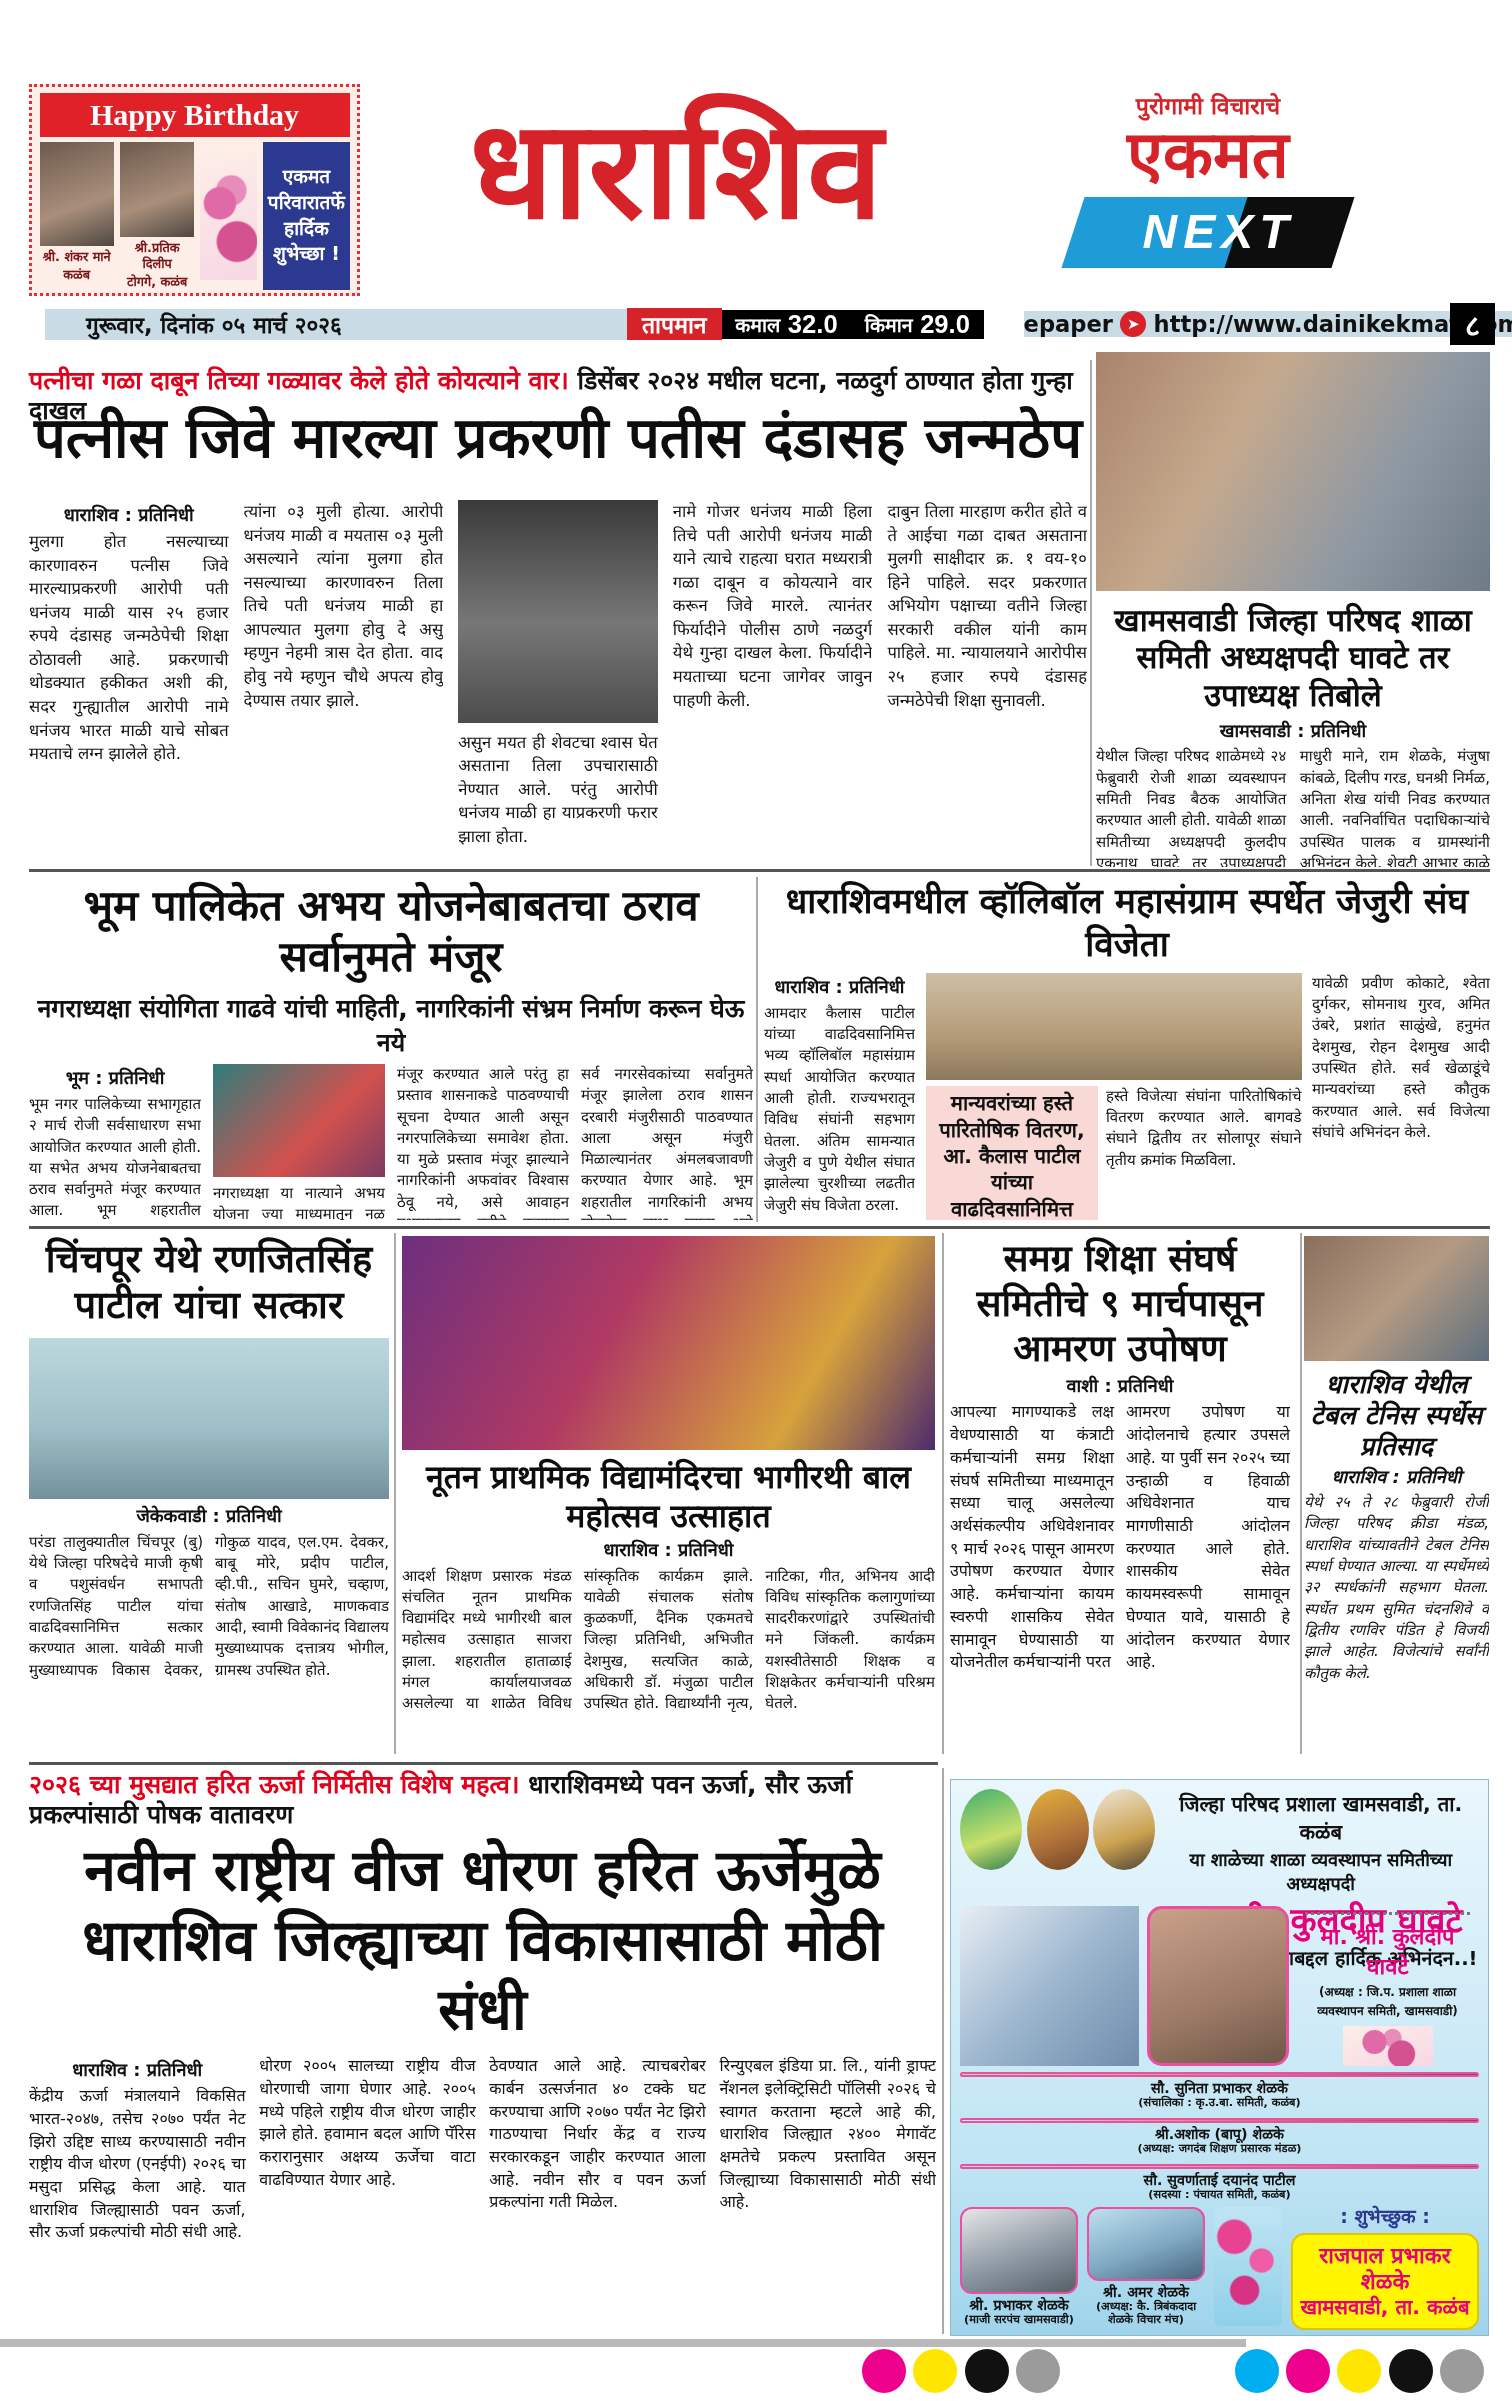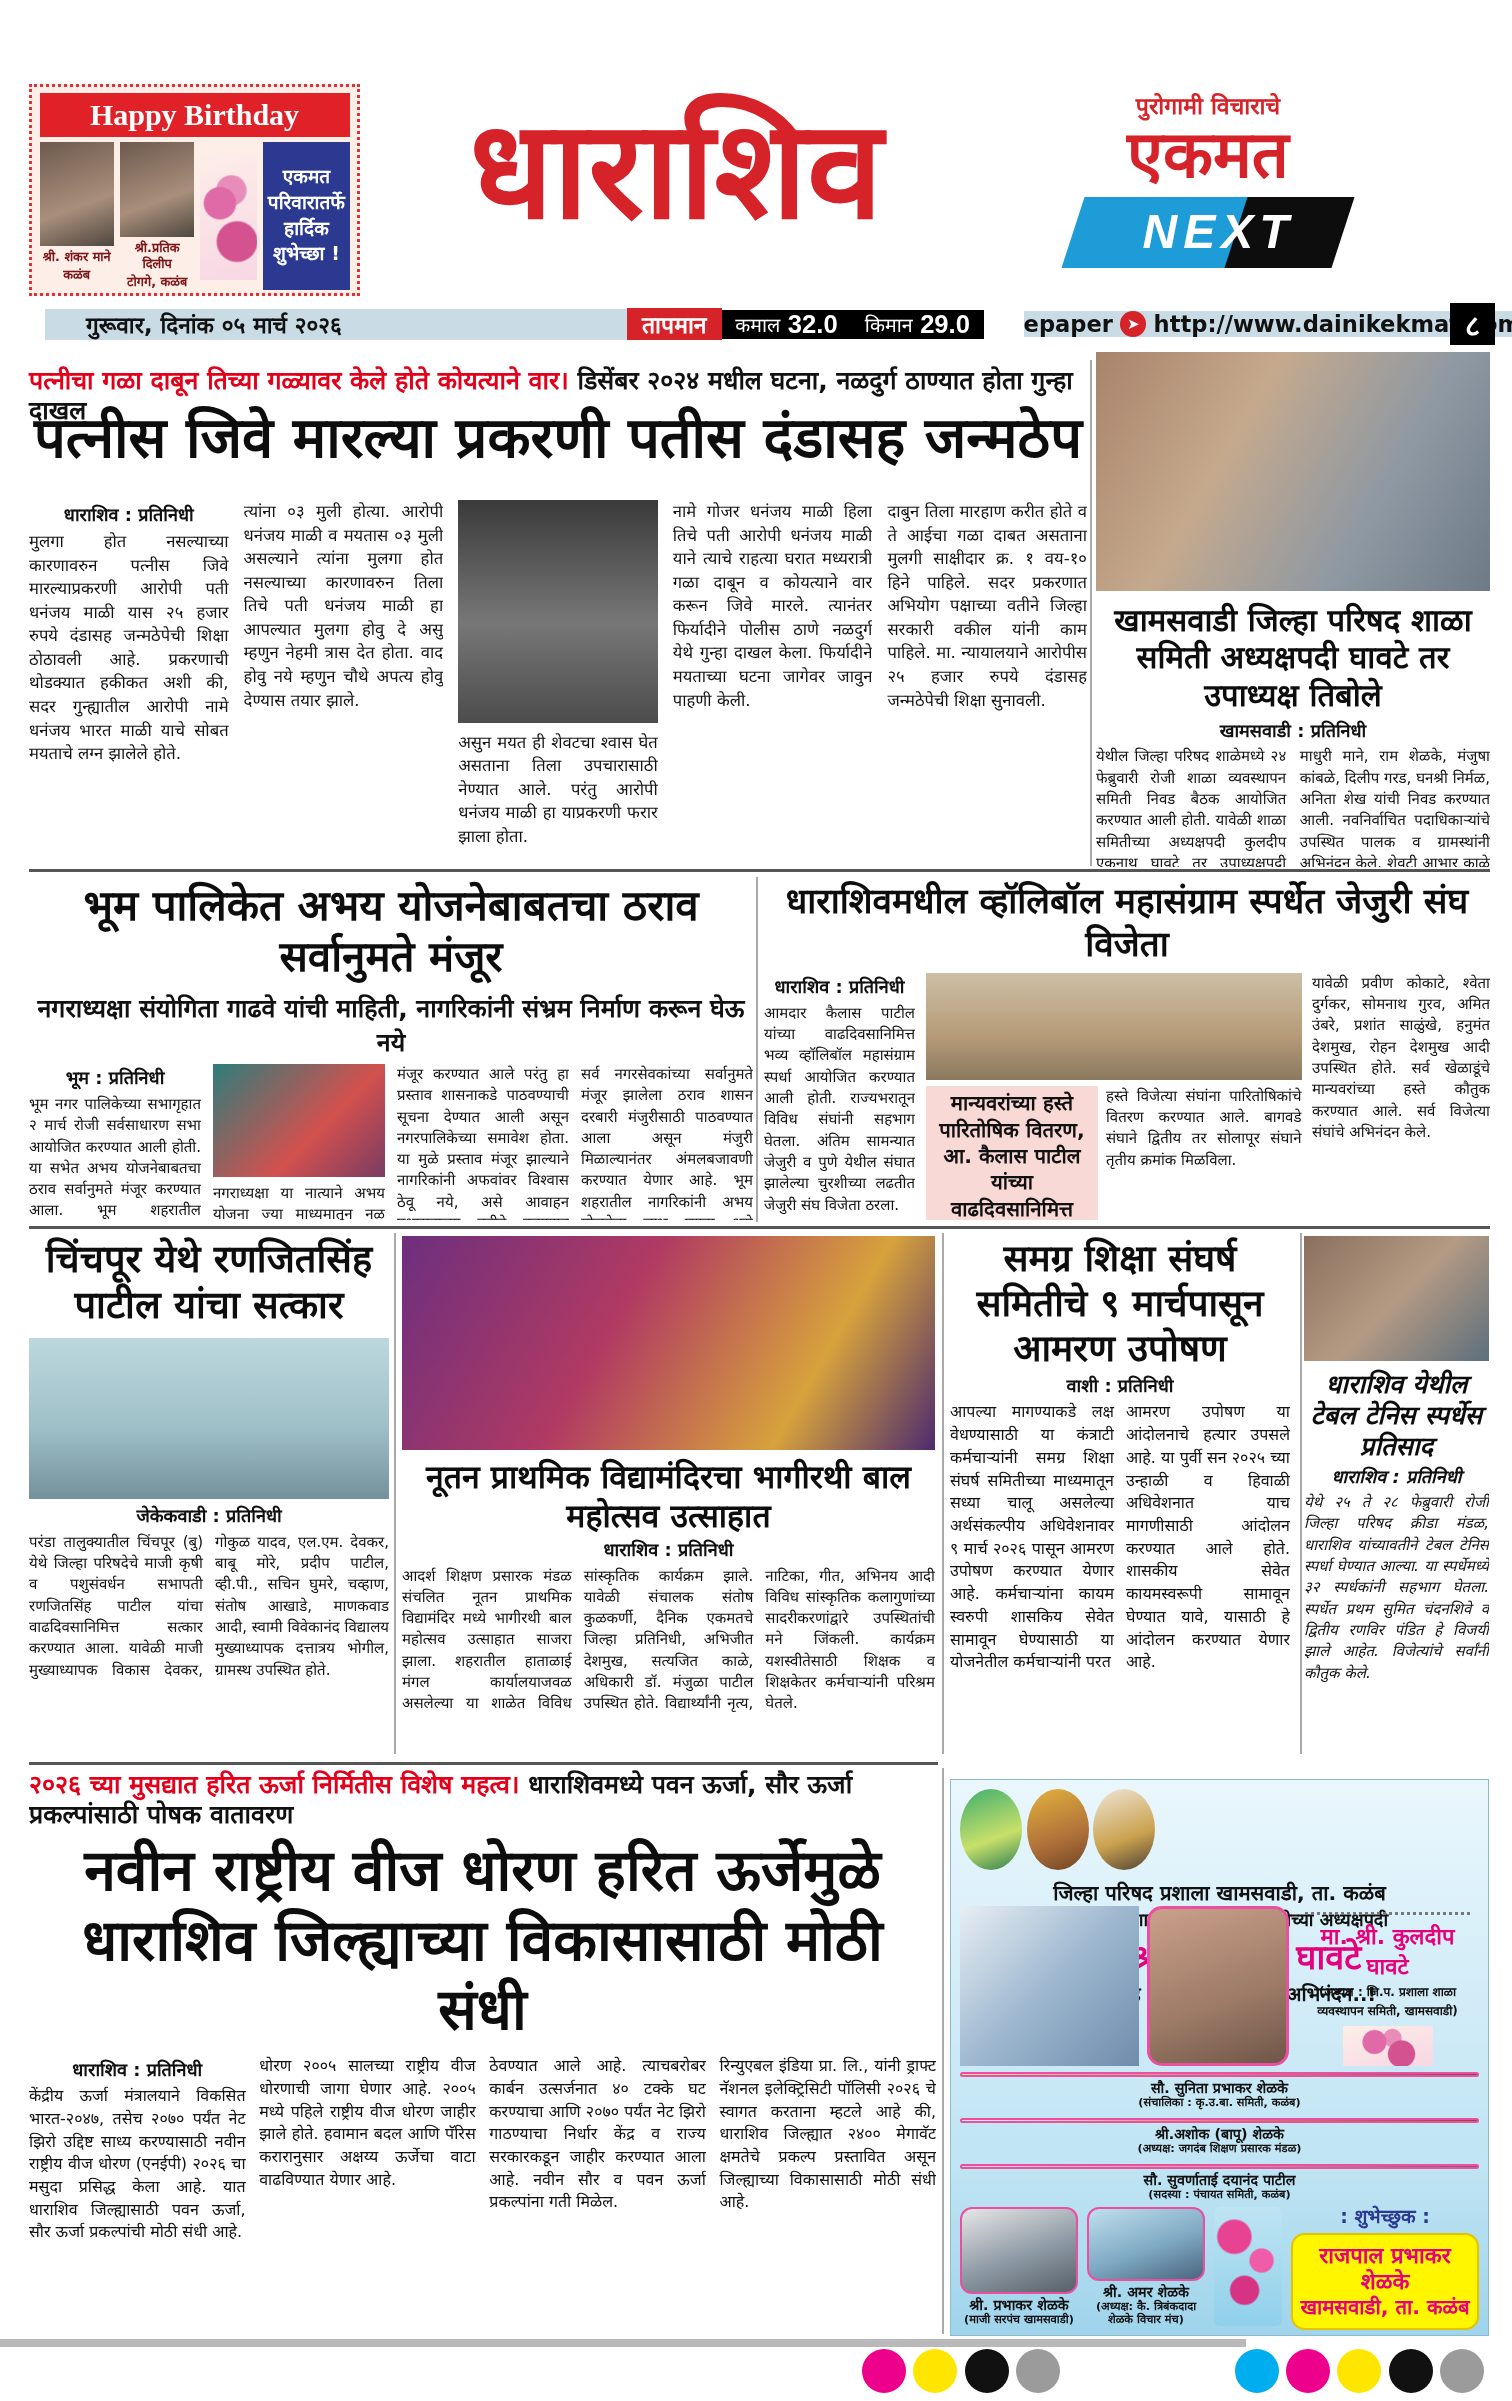--- a/index.html
+++ b/index.html
@@ -62,21 +62,21 @@
         font-size:48px;letter-spacing:6px;font-family:"Liberation Sans",sans-serif;}
 
   
   .datebar{position:absolute;left:29px;top:303px;width:1414px;height:42px;display:flex;align-items:center;padding-left:16px;}
   .db-accent{width:12px;background:#e03038;}
   .db-date{flex:0 0 541px;background:#c9dce5;display:flex;align-items:center;padding-left:41px;
         font-size:22.6px;font-weight:bold;}
   .db-temp{background:#d6232a;color:#fff;font-weight:800;font-size:23px;display:flex;align-items:center;
         padding:0 15px;}
   .db-black{background:#000;color:#fff;display:flex;align-items:center;gap:7.5px;padding:0 13.6px;}
-  .db-black .lbl{font-size:19.6px;font-weight:normal;}
+  .db-black .lbl{font-size:19.6px;font-weight:bold;}
   .db-black .val{font-size:25.6px;font-weight:800;font-family:"Liberation Sans",sans-serif;}
   .db-epaper{flex:1;background:#c9dce5;display:flex;align-items:center;justify-content:flex-end;
         gap:7.5px;padding-right:12px;font-size:22.6px;font-weight:bold;margin-left:40px;}
   .ep-icon{width:25.6px;height:25.6px;border-radius:50%;background:#d6232a;color:#fff;display:flex;
         align-items:center;justify-content:center;font-size:15px;}
   .db-sep{width:7.5px;background:#1b6b7a;}
   .pagenum{position:absolute;left:1450px;top:303px;width:45px;height:42px;background:#000;color:#fff;
         display:flex;align-items:center;justify-content:center;font-size:29px;font-weight:bold;}
 
   
@@ -136,21 +136,21 @@
   
   .energy{position:absolute;left:29px;top:1770px;width:907px;height:572px;overflow:hidden;}
   .energy-head{font-size:57px;margin-top:6px;}
   .energy-body{display:flex;gap:13.6px;margin-top:10.5px;height:354px;}
   .ecol{flex:1;overflow:hidden;}
   .ecol p{font-size:16px;}
 
   .ad{position:absolute;left:950px;top:1779px;width:539px;height:557px;box-sizing:border-box;
       background:linear-gradient(180deg,#eaf7fd 0%,#bfe4f3 70%,#9fd4ec 100%);
       border:1.5px solid #8fb8c9;padding:9px;display:flex;flex-direction:column;gap:6px;}
-  .ad-row1{display:flex;gap:7.5px;height:111px;flex-direction:column;}
+  .ad-row1{display:flex;gap:7.5px;height:111px;}
   .ovals{display:flex;gap:4.5px;align-items:flex-start;}
   .oval{width:62px;height:81px;}
   .ov1{background:linear-gradient(160deg,#3fae6e,#c8e06a 60%,#2c7d52);}
   .ov2{background:linear-gradient(160deg,#e3b23c,#b0713a 60%,#6e4323);}
   .ov3{background:linear-gradient(160deg,#efe6d8,#caa14e 60%,#4c4036);}
   .ad-txt{flex:1;text-align:center;}
   .ad-l1{font-size:20.3px;font-weight:800;}
   .ad-l2{font-size:18px;font-weight:800;margin-top:1.5px;}
   .ad-honoree{font-size:34px;font-weight:800;color:#e5007e;margin-top:1.5px;}
   .ad-congrats{font-size:19.6px;font-weight:800;margin-top:1.5px;}

